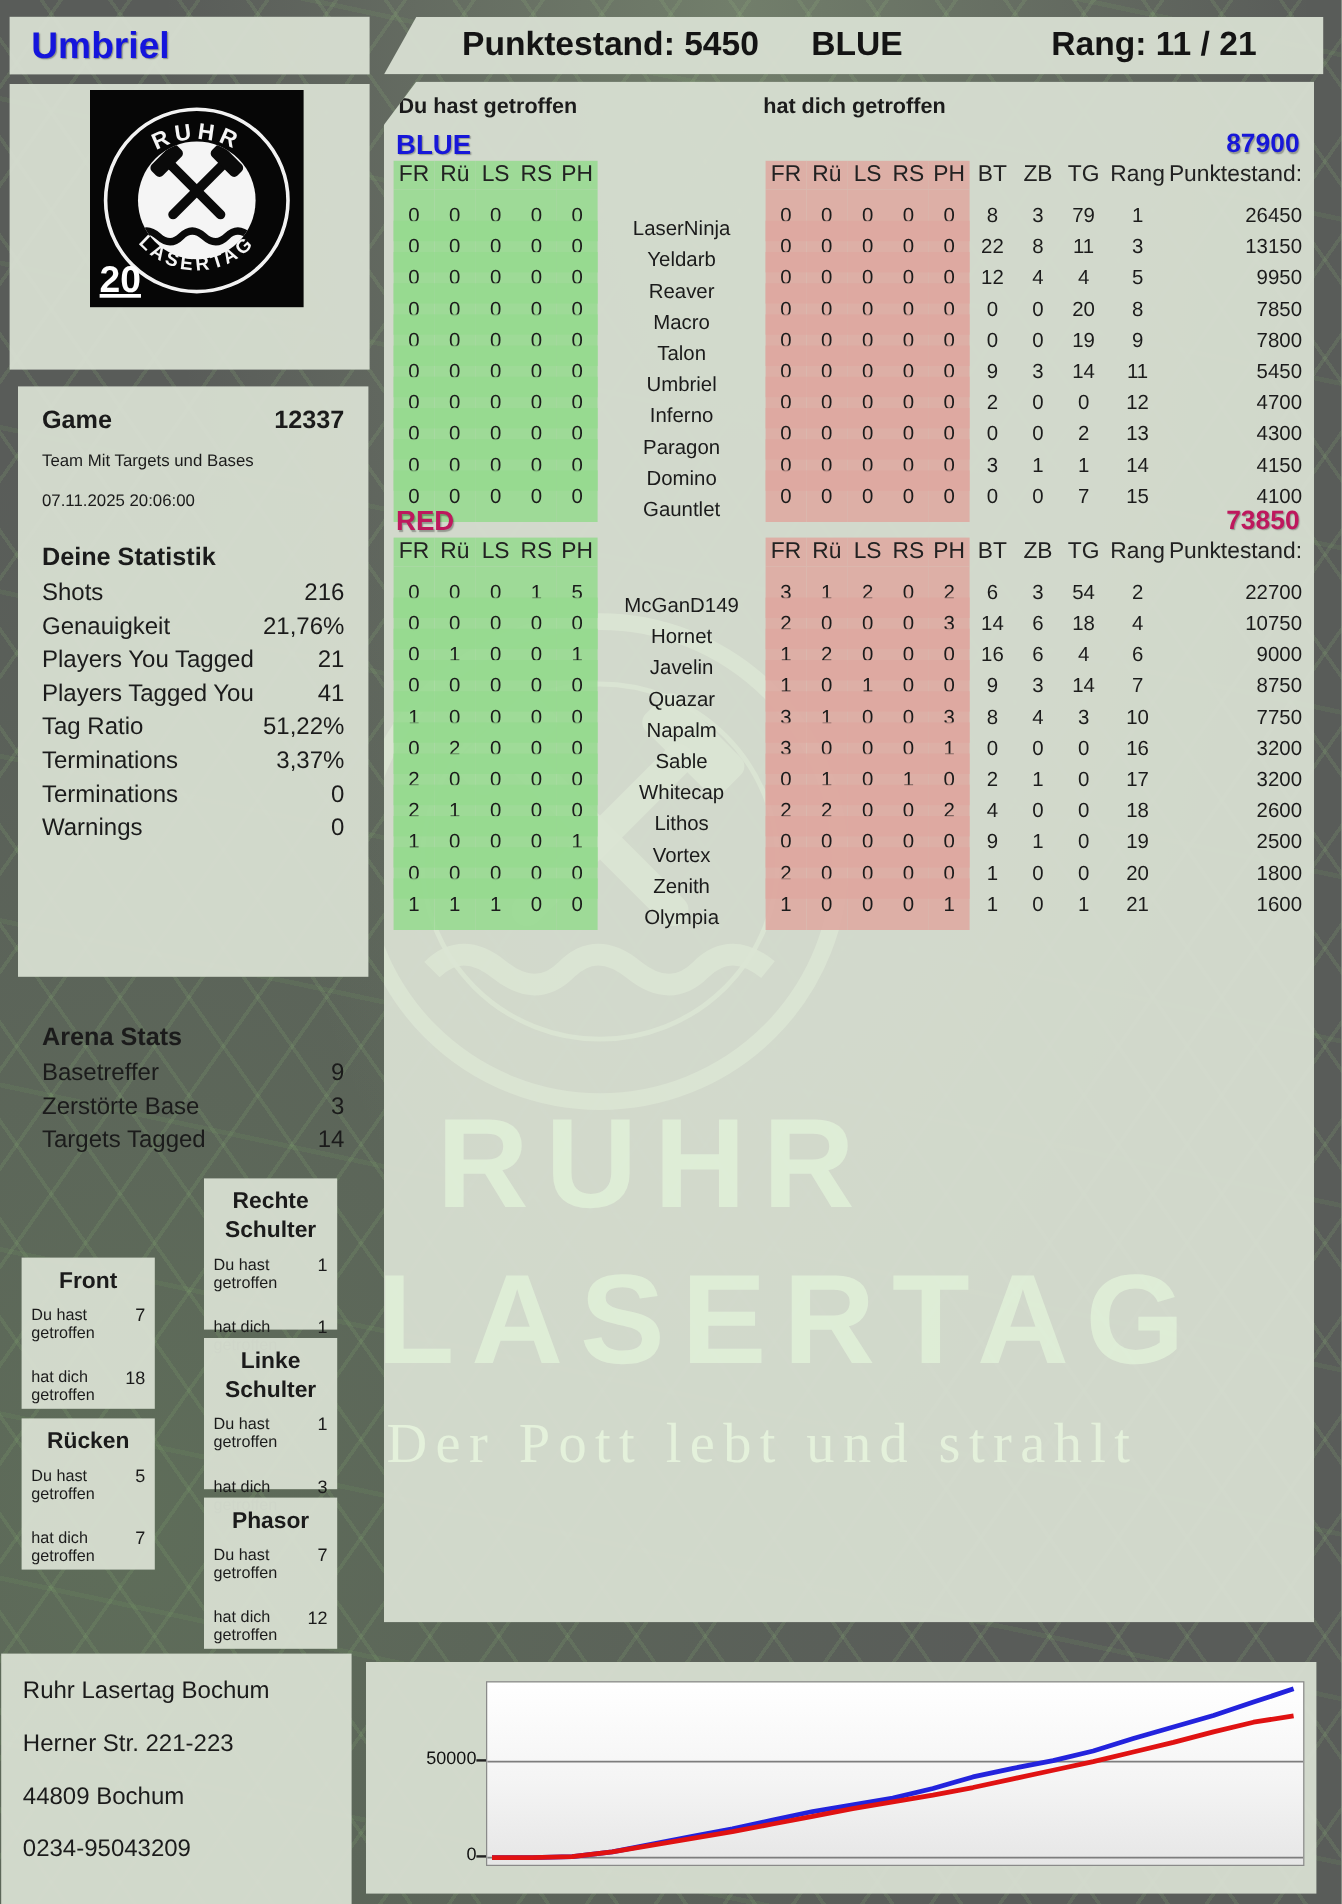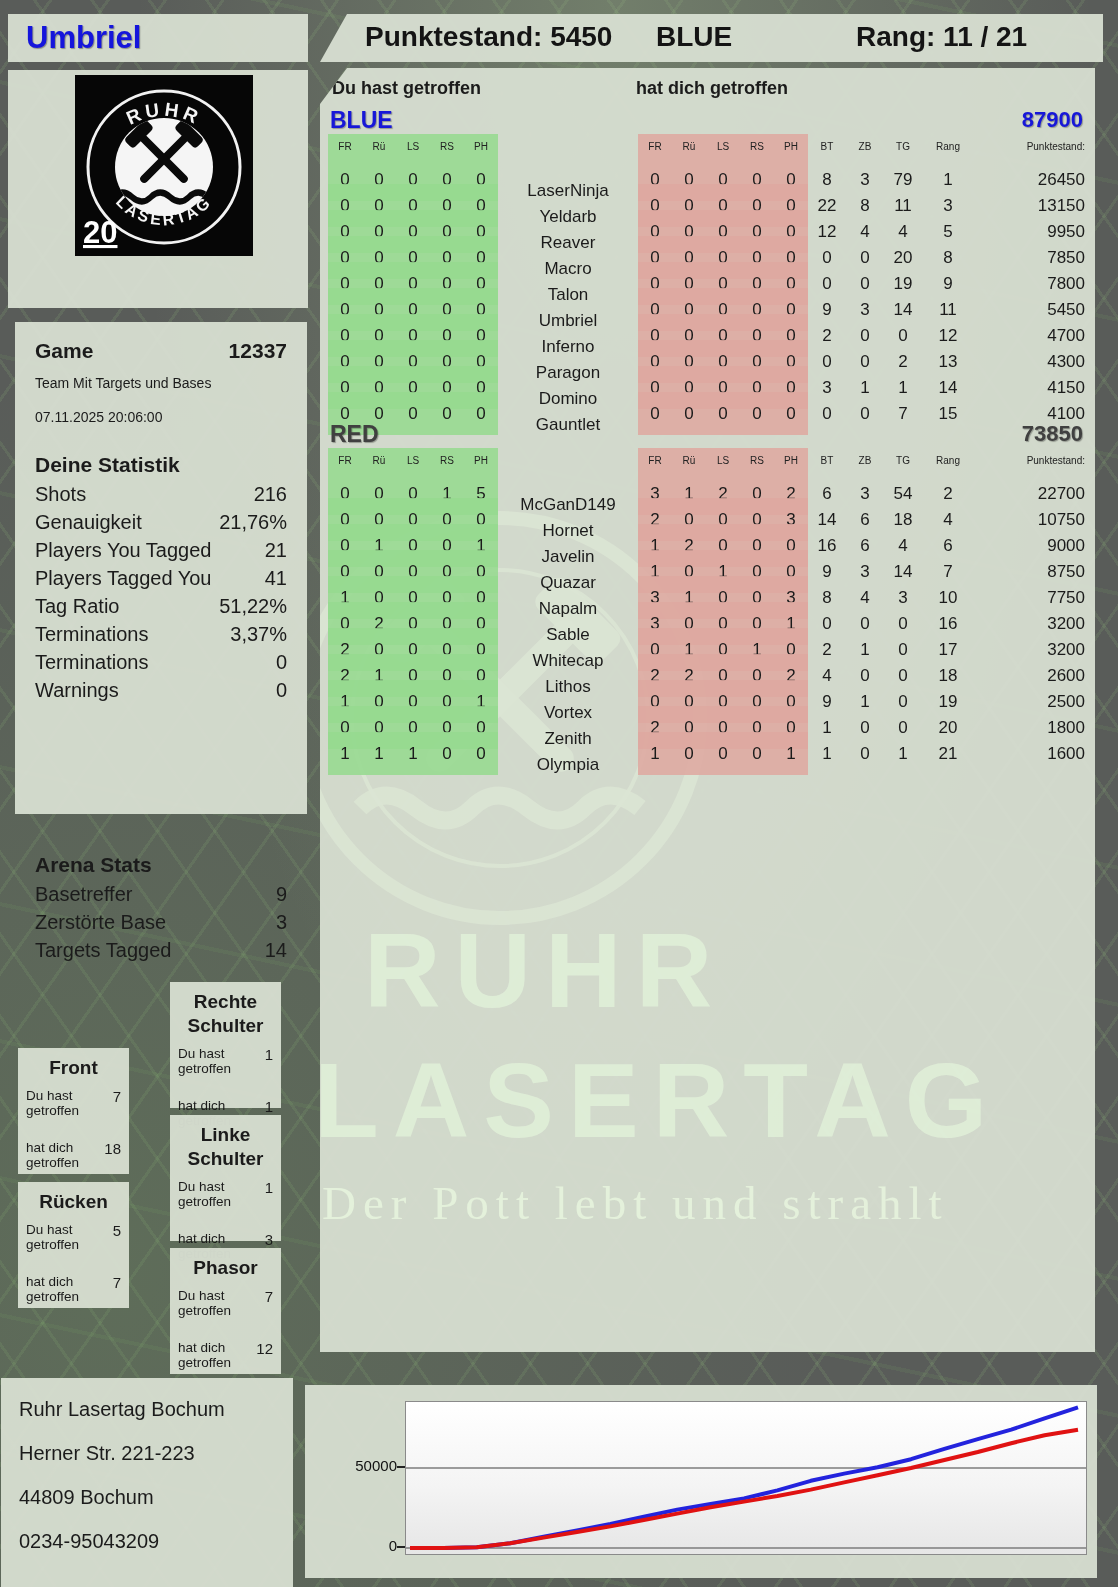--- a/index.html
+++ b/index.html
@@ -11,21 +11,21 @@
       radial-gradient(ellipse at 10% 80%, rgba(110,160,90,0.25), transparent 50%),
       repeating-linear-gradient(55deg, transparent 0 44px, rgba(170,230,140,0.10) 44px 47px),
       repeating-linear-gradient(-55deg, transparent 0 44px, rgba(170,230,140,0.10) 44px 47px),
       repeating-linear-gradient(12deg, transparent 0 130px, rgba(120,170,100,0.12) 130px 134px);
   }
   .panel{position:absolute;background:rgba(214,222,208,0.96);}
   
   #umbriel-panel{left:8px;top:14px;width:300px;height:48px;}
   #umbriel-panel .pname{position:absolute;left:18px;top:6px;font-size:31px;font-weight:bold;color:#1515dc;text-shadow:1px 1px 1px rgba(0,0,0,0.35);}
   #header-panel{left:320px;top:14px;width:783px;height:48px;clip-path:polygon(27px 0,100% 0,100% 100%,0 100%);}
-  #header-panel .h{position:absolute;top:7px;font-size:28px;font-weight:bold;color:#141414;}
+  #header-panel .h{position:absolute;top:7px;font-size:28px;font-weight:bold;color:#141414;margin-left:20px;}
   #hdr-points{left:45px;} #hdr-team{left:336px;font-size:30px;} #hdr-rang{left:536px;}
   
   #logo-panel{left:8px;top:70px;width:300px;height:238px;}
   #logo-box{position:absolute;left:67px;top:5px;width:178px;height:181px;background:#060606;}
   
   #game-panel{left:15px;top:322px;width:292px;height:492px;padding:0;}
   .gp-inner{padding:14px 20px 0 20px;}
   .row2{display:flex;justify-content:space-between;font-size:20px;line-height:28px;}
   .bold{font-weight:bold;}
   #game-row{font-size:21px;line-height:30px;}
@@ -35,24 +35,24 @@
   
   #scoreboard-panel{left:320px;top:68px;width:775px;height:1284px;clip-path:polygon(27px 0,100% 0,100% 100%,0 100%,0 36px);overflow:hidden;}
   #scoreboard-panel .content{position:absolute;inset:0;z-index:1;}
   .hitlbl{position:absolute;top:10px;font-size:18px;font-weight:bold;}
   #lbl-you{left:12px;} #lbl-them{left:316px;}
   .team-section{position:absolute;left:0;width:100%;}
   #team-blue{top:38px;} #team-red{top:352px;}
   .team-header{display:flex;justify-content:space-between;align-items:center;height:28px;padding:0 12px 0 10px;}
   .team-name{font-size:23px;font-weight:bold;text-shadow:1px 1px 1px rgba(0,0,0,0.3);}
   .team-total{font-size:22px;font-weight:bold;text-shadow:1px 1px 1px rgba(0,0,0,0.3);}
-  .blue-t{color:#1717d8;} .red-t{color:#404040;}
+  .blue-t{color:#1717d8;} .red-t{color:#be185d;}
   .tgrid{display:grid;grid-template-columns:34px 34px 34px 34px 34px 140px 34px 34px 34px 34px 34px 38px 38px 38px 52px 1fr;margin-left:8px;margin-right:0;align-items:center;}
   .thead{height:24px;}
-  .thead .c{font-size:10px;color:#222;}
+  .thead .c{font-size:19px;color:#222;}
   .trow{height:26px;}
   .c{text-align:center;font-size:17px;height:100%;display:flex;align-items:center;justify-content:center;}
   .you{background:rgba(150,217,144,0.88);}
   .them{background:rgba(222,169,160,0.88);}
   .name{font-size:17px;margin-top:23px;}
   .pts{justify-content:flex-end;padding-right:10px;box-sizing:border-box;}
   .hd-pts{justify-content:flex-end;padding-right:10px;box-sizing:border-box;font-size:15px;}
   
   #watermark{position:absolute;inset:0;z-index:0;overflow:hidden;pointer-events:none;}
   .wm-big{position:absolute;font-weight:bold;color:rgba(225,240,216,0.85);letter-spacing:14px;font-size:106px;white-space:nowrap;}

